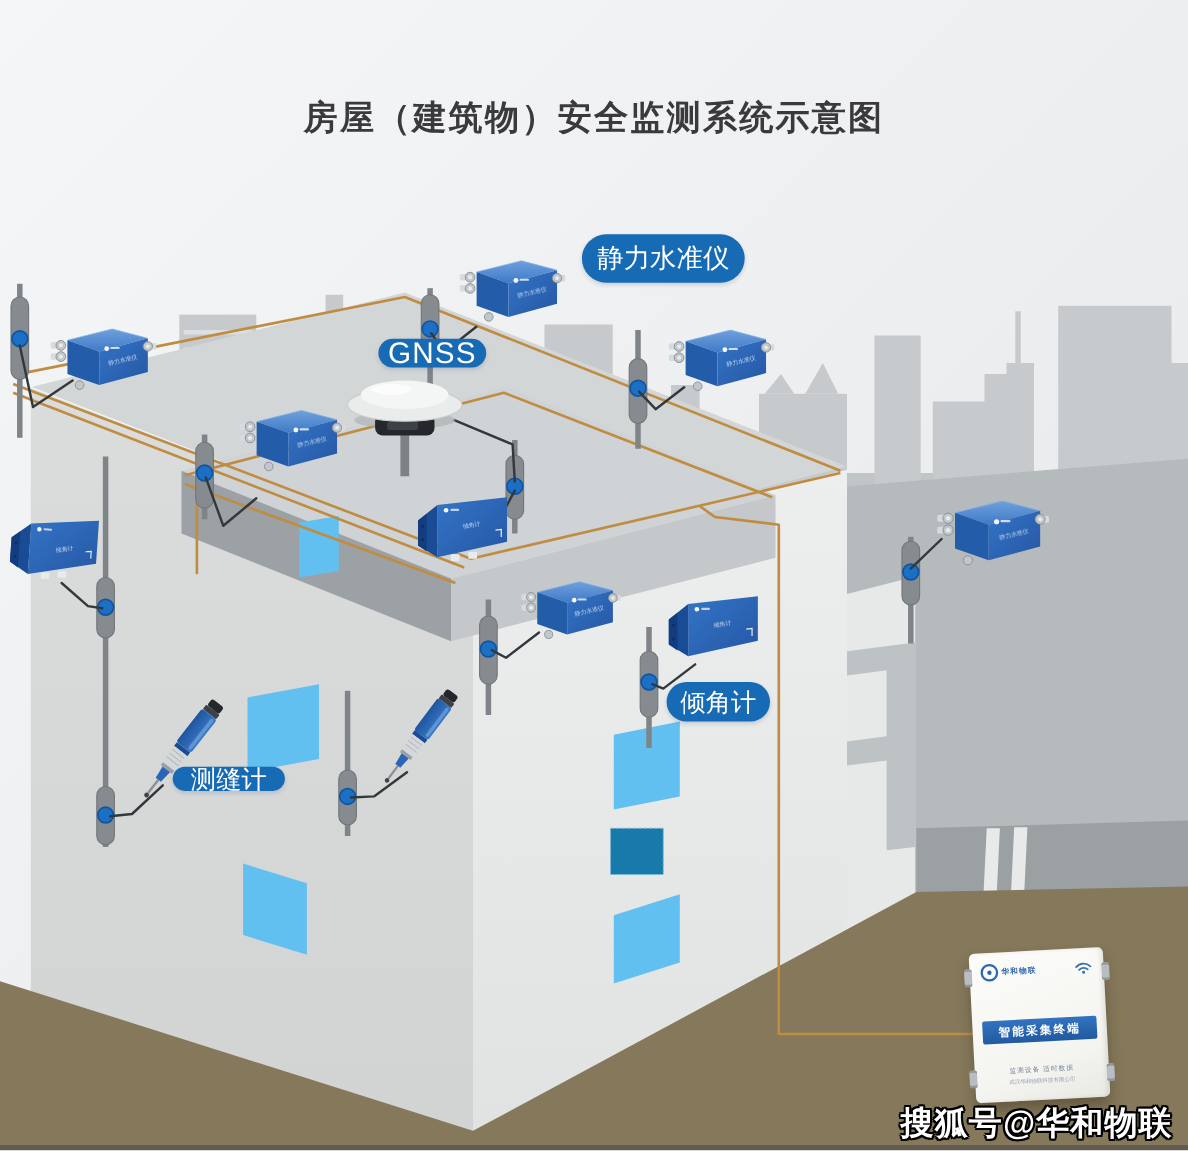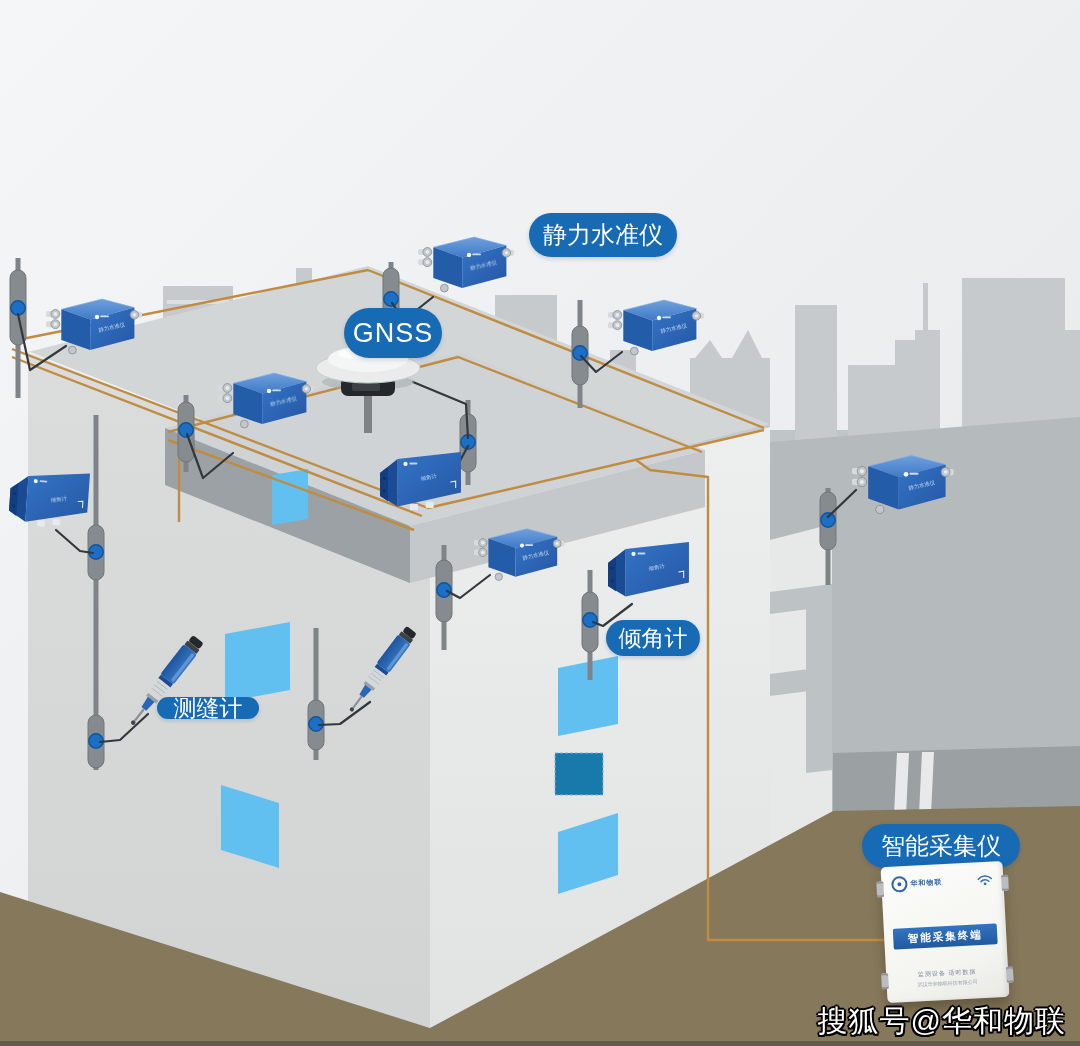--- a/index.html
+++ b/index.html
@@ -6,21 +6,21 @@
   body{width:1080px;height:1046px;font-family:"Liberation Sans","DejaVu Sans",sans-serif;}
   .stage{position:relative;width:1080px;height:1046px;overflow:hidden;
          background:linear-gradient(135deg,#F5F6F7 0%,#ECEEEF 55%,#E4E6E8 100%);}
   .scene{position:absolute;left:0;top:0;}
   .page-title{position:absolute;left:0;top:86px;width:100%;text-align:center;
     font-size:31px;font-weight:700;color:#3A3A3D;letter-spacing:2px;}
   .pill{position:absolute;background:#176AB4;color:#FFFFFF;border-radius:999px;
     display:flex;align-items:center;justify-content:center;white-space:nowrap;
     box-shadow:0 2px 4px rgba(20,60,110,0.18);}
   .pill-jl{left:529px;top:213px;width:148px;height:44px;font-size:24px;}
-  .pill-gnss{left:344px;top:308px;width:98px;height:50px;font-size:27px;letter-spacing:1px;}
+  .pill-gnss{left:344px;top:308px;width:98px;height:26px;font-size:27px;letter-spacing:1px;}
   .pill-cf{left:157px;top:697px;width:102px;height:22px;font-size:23px;}
   .pill-qj{left:606px;top:620px;width:94px;height:36px;font-size:23px;}
   .pill-zn{left:862px;top:824px;width:158px;height:44px;font-size:24px;}
   
   .cabinet{position:absolute;left:884px;top:864px;width:122px;height:136px;
     background:linear-gradient(160deg,#FCFCFA 0%,#F4F4F0 70%,#E9E9E4 100%);
     border-radius:5px;transform:rotate(-3deg);
     box-shadow:0 8px 12px rgba(40,35,20,0.35),inset -3px 0 4px rgba(0,0,0,0.08);}
   .cab-hinge{position:absolute;width:7px;height:16px;background:#B9BDC2;border-radius:2px;
     box-shadow:inset 0 2px 0 #8F9499,inset 0 -2px 0 #8F9499;}
@@ -31,21 +31,21 @@
     display:flex;align-items:center;justify-content:center;}
   .cab-logo-dot{width:4px;height:4px;background:#2E66AE;border-radius:50%;}
   .cab-brand{font-size:7px;font-weight:700;color:#2E66AE;letter-spacing:1px;}
   .cab-band{position:absolute;left:9px;right:9px;top:62px;height:21px;
     background:linear-gradient(180deg,#3273C1 0%,#215A9E 100%);border-radius:2px;
     display:flex;align-items:center;justify-content:center;
     color:#FFFFFF;font-size:10.5px;font-weight:700;letter-spacing:2px;}
   .cab-foot{position:absolute;left:0;right:0;bottom:14px;text-align:center;}
   .cab-foot-l1{font-size:6px;color:#7E88A0;letter-spacing:1px;}
   .cab-foot-l2{font-size:5px;color:#99A2B4;margin-top:2px;}
-  .watermark{position:absolute;right:14px;bottom:4px;font-size:30px;font-weight:400;color:#FFFFFF;
+  .watermark{position:absolute;right:14px;bottom:4px;font-size:30px;font-weight:700;color:#FFFFFF;
     text-shadow:-2px 0 0 #000,2px 0 0 #000,0 -2px 0 #000,0 2px 0 #000,
       -1.5px -1.5px 0 #000,1.5px -1.5px 0 #000,-1.5px 1.5px 0 #000,1.5px 1.5px 0 #000;
     letter-spacing:1px;}
 </style>
 </head>
 <body>
 
 <div class="stage">
 
 <svg class="scene" width="1080" height="1046" viewBox="0 0 1080 1046">
@@ -299,26 +299,26 @@
     <text transform="translate(674,330) rotate(-13)">静力水准仪</text>
     <text transform="translate(284,403) rotate(-13)">静力水准仪</text>
     <text transform="translate(536,557) rotate(-13)">静力水准仪</text>
     <text transform="translate(922,487) rotate(-13)">静力水准仪</text>
     <text transform="translate(59,501) rotate(-7)">倾角计</text>
     <text transform="translate(429,479) rotate(-10)">倾角计</text>
     <text transform="translate(657,569) rotate(-10)">倾角计</text>
   </g>
 </svg>
 
+<div class="page-title">房屋（建筑物）安全监测系统示意图</div>
 
 <div class="pill pill-jl">静力水准仪</div>
 <div class="pill pill-gnss">GNSS</div>
 <div class="pill pill-cf">测缝计</div>
 <div class="pill pill-qj">倾角计</div>
-<div class="pill pill-zn">智能采集仪</div>
 
 <div class="cabinet">
   <div class="cab-hinge" style="left:-5px;top:14px;"></div>
   <div class="cab-hinge" style="left:-5px;bottom:14px;"></div>
   <div class="cab-hinge" style="right:-5px;top:14px;"></div>
   <div class="cab-hinge" style="right:-5px;bottom:14px;"></div>
   <div class="cab-head">
     <div class="cab-logo">
       <div class="cab-logo-circle">
         <div class="cab-logo-dot"></div>

